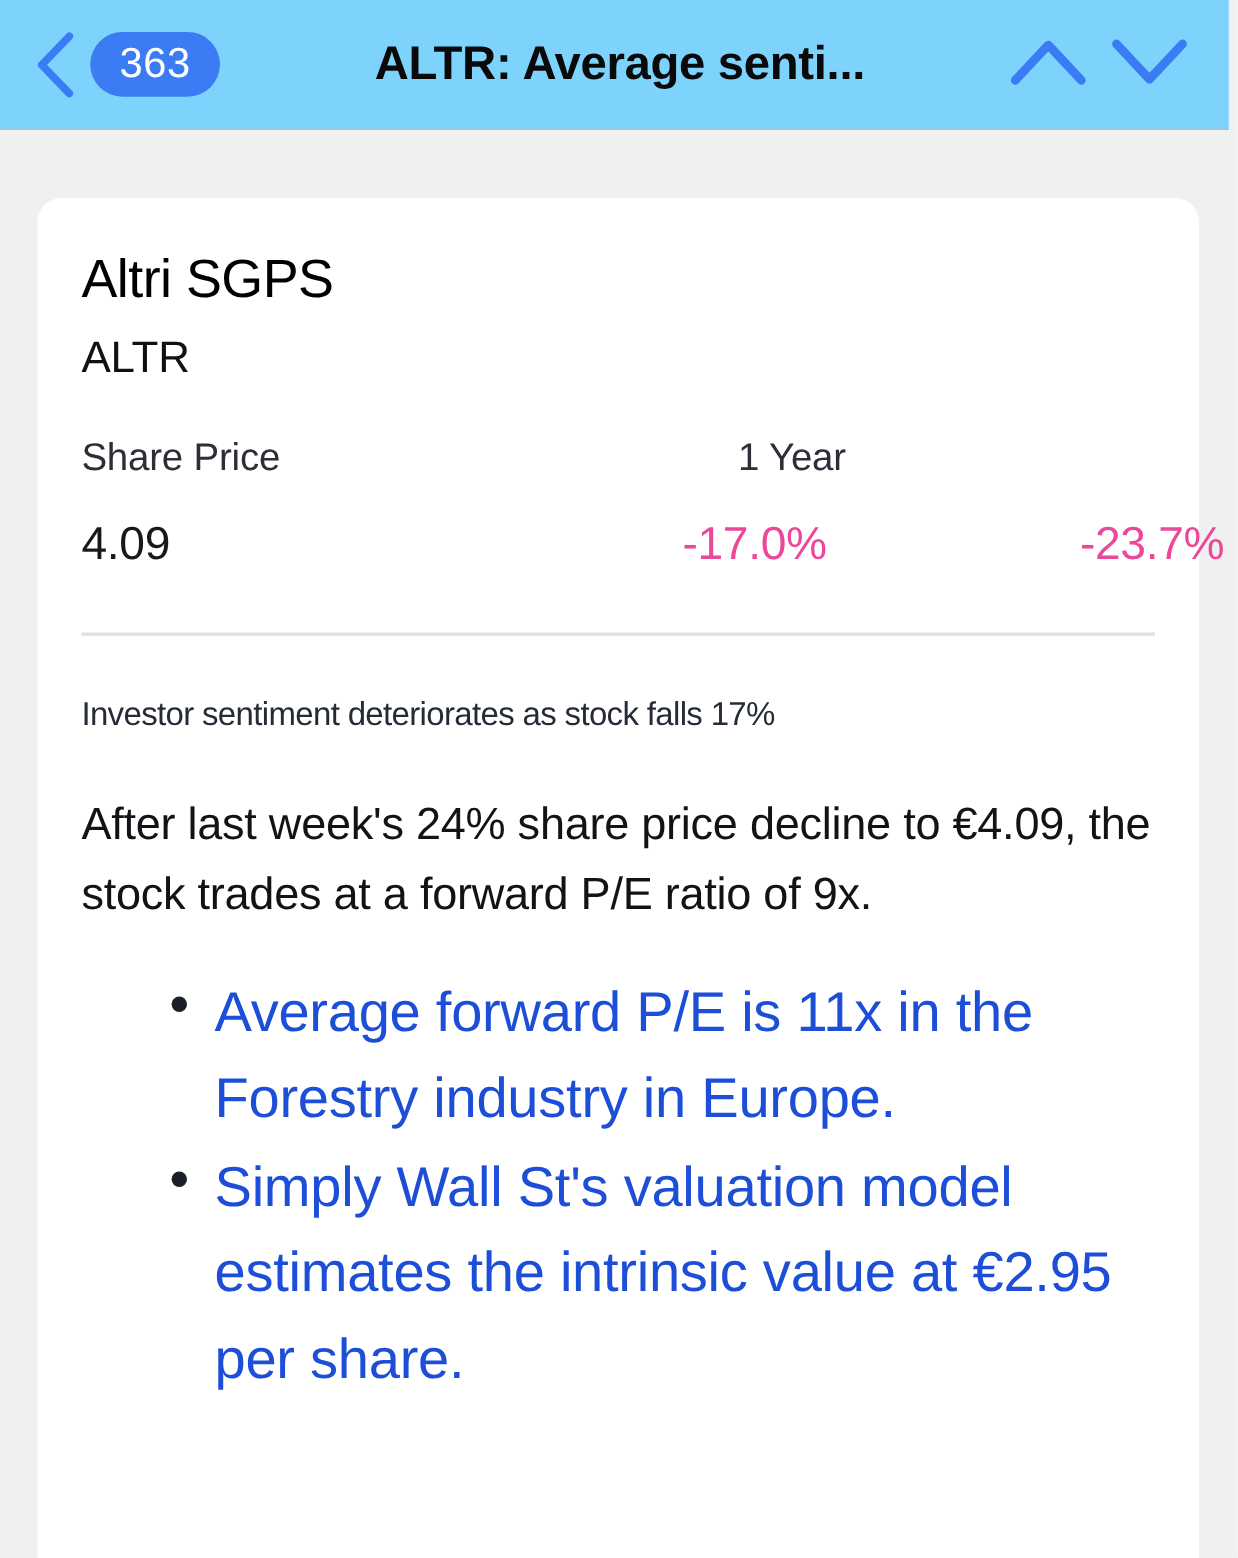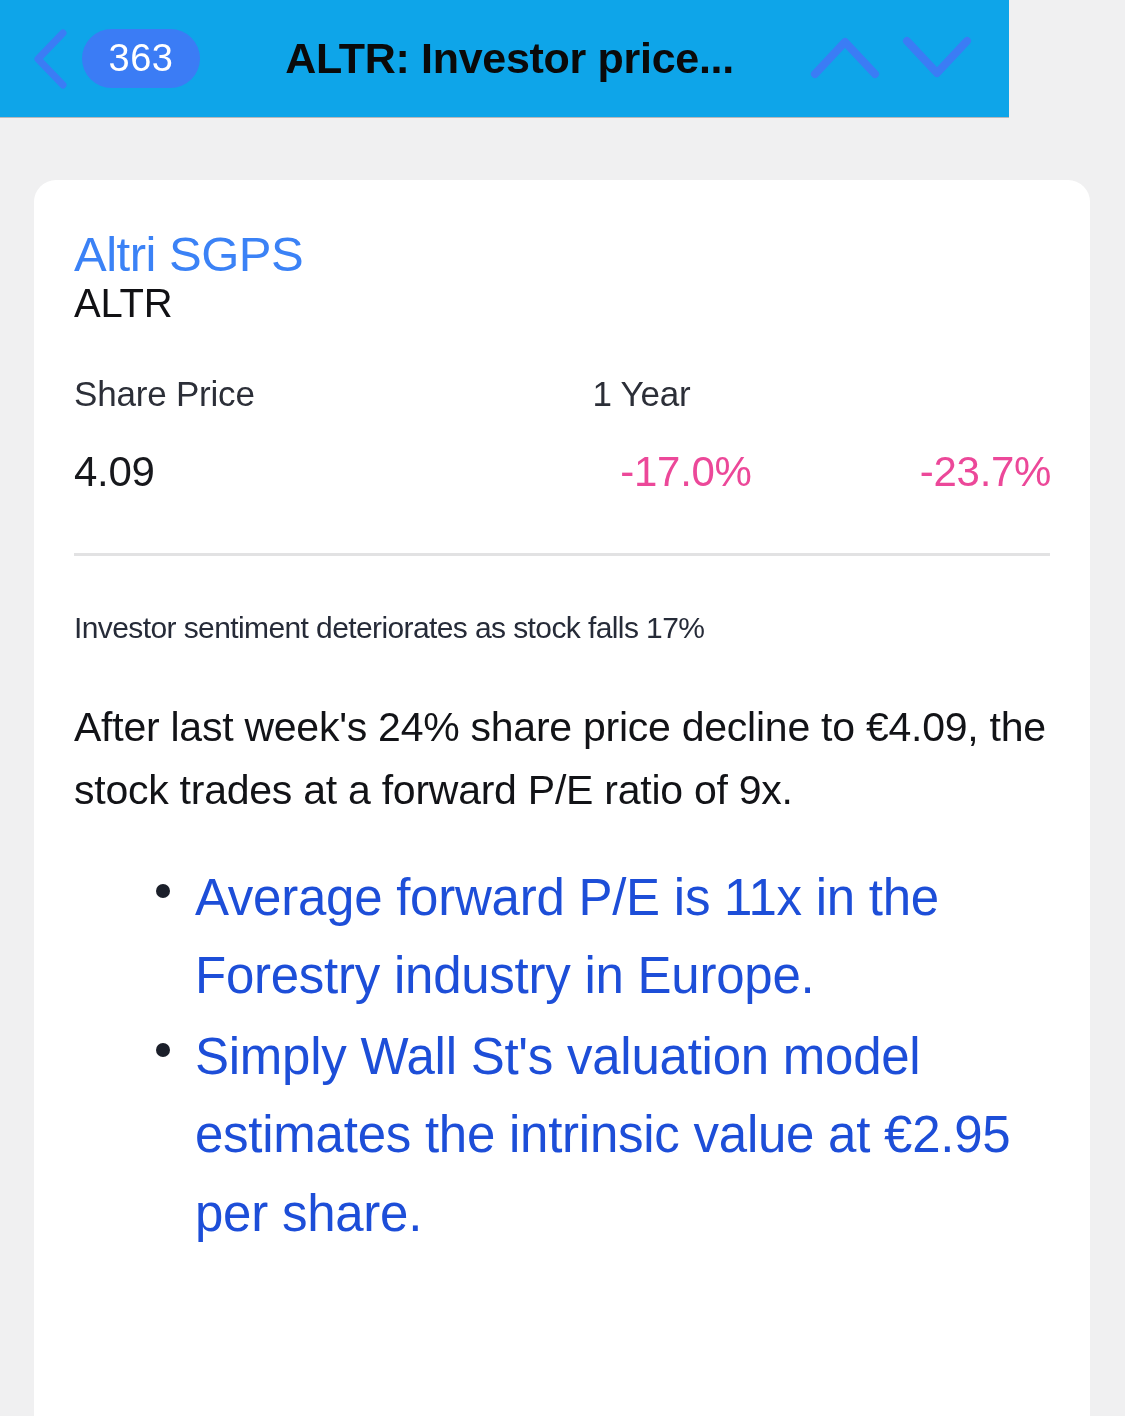--- a/index.html
+++ b/index.html
@@ -6,22 +6,22 @@
   html, body {
     width:1125px; height:1416px;
     background:#F0F0F1;
     font-family:"Liberation Sans", sans-serif;
     overflow:hidden;
   }
 
   
   #nav-bar{
     position:relative;
-    width:1009px; height:118px;
-    background:#0ea5e9;
+    width:1117px; height:118px;
+    background:#7dd3fc;
     border-bottom:1.5px solid #B9B9BC;
     display:flex; align-items:center;
   }
   #back-button{
     width:56px; height:60px;
     margin-left:22px;
     display:flex; align-items:center; justify-content:center;
     cursor:pointer; flex:0 0 auto;
   }
   #back-button svg{ display:block; }
@@ -64,39 +64,40 @@
     width:1056px;
     min-height:1300px;
     background:#FFFFFF;
     border-radius:22px;
     padding:0 40px;
   }
 
   #company-name{
     margin-top:48px;
     font-size:49px;
-    color:#3b82f6;
+    color:#000000;
     letter-spacing:-.5px;
     line-height:1.08;
     cursor:pointer;
     display:inline-block;
   }
   #company-ticker{
+    margin-top:22px;
     font-size:40px;
     color:#111114;
     letter-spacing:-.2px;
   }
 
   
   #stats-block{ margin-top:48px; }
   .stats-row{ display:flex; align-items:baseline; }
   .stat-col{ flex:0 0 auto; }
   .stat-col.share   { width:440px; text-align:left; }
   .stat-col.sevenday{ width:280px; text-align:center; }
-  .stat-col.oneyear { width:255px; text-align:center; }
+  .stat-col.oneyear { width:255px; text-align:right; }
 
   .stat-label{ font-size:35px; color:#2C2F38; letter-spacing:-.2px; }
   .stat-value{ font-size:42px; color:#17181C; letter-spacing:-.3px; }
   .stat-value.negative{ color:#ec4899; }
   .stats-values{ margin-top:34px;gap:32px; }
 
   #stats-divider{
     margin-top:57px;
     height:3px;
     background:#E2E2E3;
@@ -150,21 +151,21 @@
   <div id="back-button">
     <span>
       <svg width="40" height="62" viewBox="0 0 40 62" fill="none">
         <path d="M33 5 L8 31 L33 57" stroke="#3B7CF5" stroke-width="7" stroke-linecap="round" stroke-linejoin="round"></path>
       </svg>
     </span>
   </div>
 
   <div id="unread-badge">363</div>
 
-  <div id="nav-title">ALTR: Investor price...</div>
+  <div id="nav-title">ALTR: Average senti...</div>
 
   <div class="nav-chevron" id="chevron-up-button">
     <span>
       <svg width="72" height="46" viewBox="0 0 72 46" fill="none">
         <path d="M6 40 L36 8 L66 40" stroke="#3B7CF5" stroke-width="8" stroke-linecap="round" stroke-linejoin="round"></path>
       </svg>
     </span>
   </div>
 
   <div class="nav-chevron" id="chevron-down-button">

